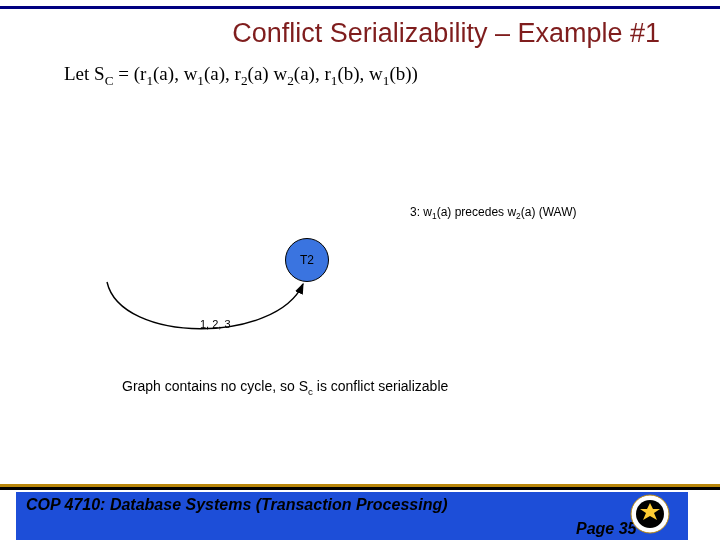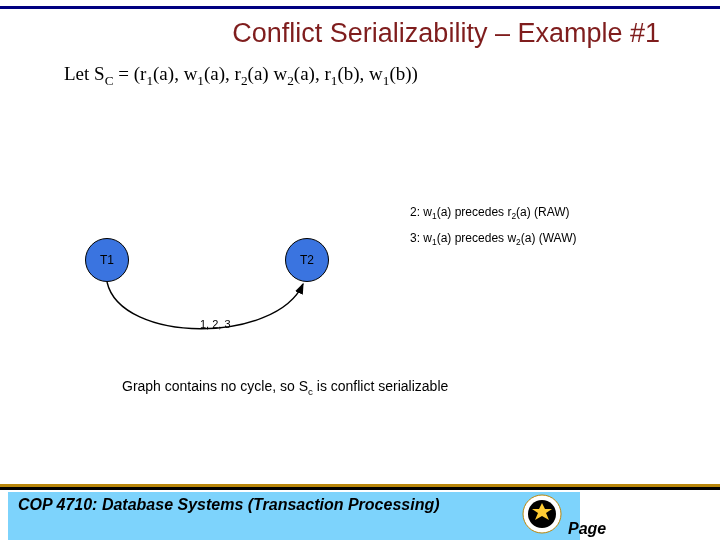--- a/index.html
+++ b/index.html
@@ -89,22 +89,22 @@
     top: 484px; left: 0; width: 720px; height: 3px;
     background: #b8860b;
   }
   .footer-line2 {
     position: absolute;
     top: 487px; left: 0; width: 720px; height: 3px;
     background: #000;
   }
   .footer {
     position: absolute;
-    top: 492px; left: 8px; width: 572px; height: 48px;
-    background: #7dd3fc;
+    top: 492px; left: 16px; width: 672px; height: 48px;
+    background: #1d4ed8;
   }
   .footer-left {
     position: absolute;
     top: 4px; left: 10px;
     font-size: 16px;
     font-style: italic;
     font-weight: bold;
     font-family: Arial, sans-serif;
   }
   .footer-page {
@@ -143,27 +143,25 @@
 
 <div class="diagram">
   <svg class="curve-svg">
     <defs>
       <marker id="arrow" markerWidth="10" markerHeight="10" refX="7" refY="3" orient="auto">
         <path d="M0,0 L8,3 L0,6 Z" fill="#000"></path>
       </marker>
     </defs>
     <path d="M 26 48 C 40 110, 195 110, 222 50" stroke="#000" stroke-width="1.4" fill="none" marker-end="url(#arrow)"></path>
   </svg>
-  <div class="node t1">T1</div>
   <div class="node t2">T2</div>
   <div class="edge-label">1, 2, 3</div>
 </div>
 
 <div class="conflict-lines">
-  <div id="conf1">2:  w<sub>1</sub>(a) precedes r<sub>2</sub>(a)  (RAW)</div>
   <div id="conf2">3:  w<sub>1</sub>(a) precedes w<sub>2</sub>(a)  (WAW)</div>
 </div>
 
 <div class="conclusion" id="conclusion">Graph contains no  cycle, so S<sub>c</sub> is conflict serializable</div>
 
 <div class="footer-line1"></div>
 <div class="footer-line2"></div>
 <div class="footer">
   <div class="footer-left">COP 4710: Database Systems  (Transaction Processing)</div>
   <div class="footer-page">Page 35</div>

